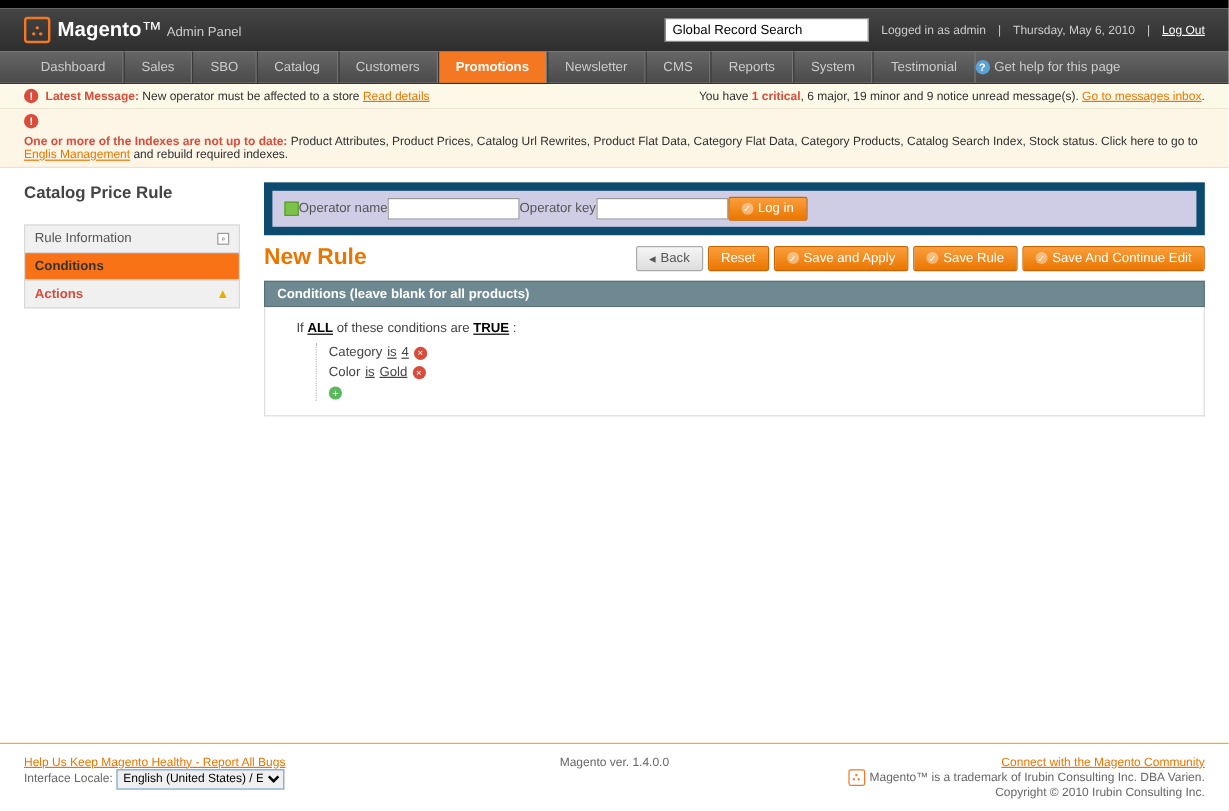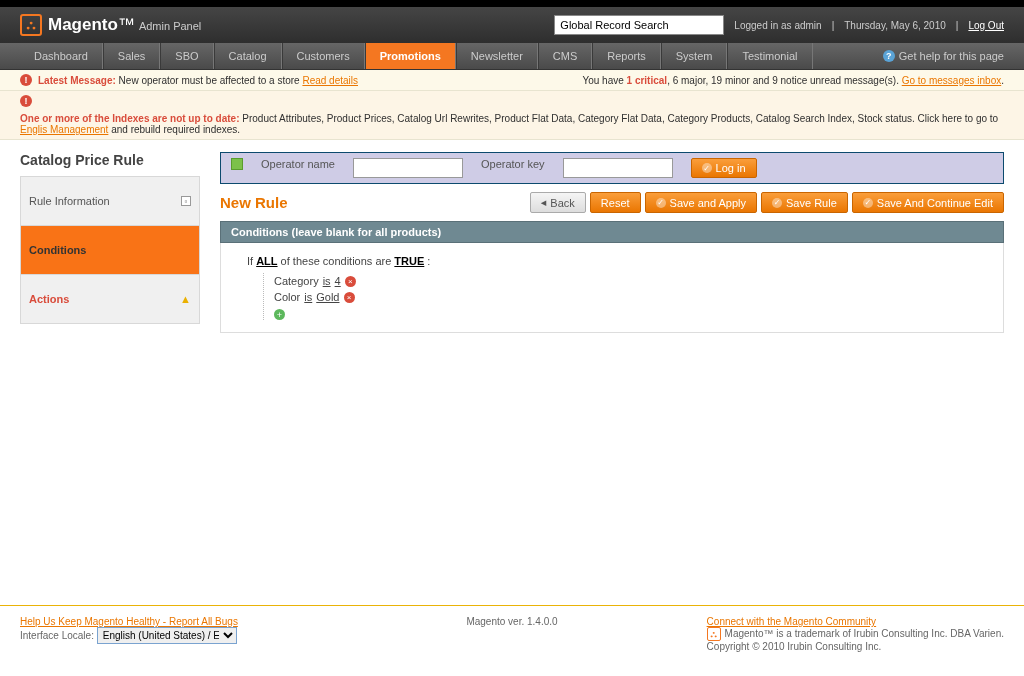--- a/index.html
+++ b/index.html
@@ -7,65 +7,65 @@
 .topbar{height:7px;background:#000}
 .header{background:linear-gradient(#454545,#2e2e2e);padding:7px 20px;display:flex;align-items:center;justify-content:space-between}
 .logo{display:flex;align-items:center;gap:6px}
 .logo-mark{width:22px;height:22px;border:2px solid #f47721;border-radius:3px;display:flex;align-items:center;justify-content:center;color:#f47721;font-weight:bold;font-size:13px}
 .logo-text{color:#fff;font-size:17px}
 .logo-text b{font-weight:bold}
 .logo-sub{color:#ccc;font-size:11px;margin-left:4px}
 .header-right{display:flex;align-items:center;gap:10px;color:#ccc;font-size:10px}
 .search-input{width:170px;padding:3px 5px;font-size:11px;border:1px solid #888;background:#fff}
 .header-right a{color:#fff;text-decoration:underline}
-.nav{background:linear-gradient(#666,#4a4a4a);display:flex;align-items:center;padding:0 20px;border-bottom:1px solid #333;justify-content:space-between}
+.nav{background:linear-gradient(#666,#4a4a4a);display:flex;align-items:center;padding:0 20px;border-bottom:1px solid #333;}
 .nav-left{display:flex}
 .nav-item{color:#ccc;padding:7px 14px;font-size:11px;border-right:1px solid #777;border-left:1px solid #3a3a3a;cursor:pointer}
 .nav-item.active{background:#f47721;color:#fff;font-weight:bold}
 .nav-item:first-child{border-left:none}
 .help-link{color:#ccc;font-size:11px;display:flex;align-items:center;gap:4px}
 .help-icon{width:12px;height:12px;border-radius:50%;background:#5aa3d6;color:#fff;display:inline-flex;align-items:center;justify-content:center;font-size:9px;font-weight:bold}
 .msg-row{background:#fdf9e9;border-bottom:1px solid #e8e4d0;padding:4px 20px;font-size:10px;display:flex;align-items:center;gap:6px;justify-content:space-between}
 .msg-left{display:flex;align-items:center;gap:6px}
 .warn-icon{width:12px;height:12px;border-radius:50%;background:#d94c3b;color:#fff;display:inline-flex;align-items:center;justify-content:center;font-size:9px;font-weight:bold}
 .msg-row b{color:#d94c3b}
 .msg-row a{color:#ea7601;text-decoration:underline}
 .msg-row .crit{color:#d94c3b;font-weight:bold}
 .msg2{background:#fdf5e6}
 .content{display:flex;padding:12px 20px;gap:20px;align-items:flex-start}
 .sidebar{width:180px;flex-shrink:0}
-.sidebar h3{font-size:14px;color:#444;margin-bottom:8px;font-weight:bold}
-.side-item{background:#f0f0f0;border:1px solid #d8d8d8;padding:18px 8px;font-size:11px;color:#555;display:flex;justify-content:space-between;align-items:center;cursor:pointer;margin-bottom:-1px}
+.sidebar h3{font-size:14px;color:#444;margin-bottom:19px;font-weight:bold}
+.side-item{background:#f0f0f0;border:1px solid #d8d8d8;padding:5px 8px;font-size:11px;color:#555;display:flex;justify-content:space-between;align-items:center;cursor:pointer;margin-bottom:-1px}
 .side-item.active{background:#f97316;color:#333;font-weight:bold}
 .side-item.actions{color:#d94c3b;font-weight:bold}
 .side-icon{width:10px;height:10px;border:1px solid #999;background:#fff;font-size:8px;display:inline-flex;align-items:center;justify-content:center}
 .warn-tri{color:#eab000;font-size:11px}
 .main{flex:1}
-.op-bar{background:#cfcce6;border:1px solid #0c4a6e;padding:5px 10px;display:flex;gap:18px;font-size:11px;color:#555}
+.op-bar{background:#cfcce6;border:7px solid #0c4a6e;padding:5px 10px;display:flex;align-items:center;gap:0;font-size:11px;color:#555}
 .op-bar input[type=text]{border:1px solid #999;padding:2px 4px;font-size:11px;width:110px}
 .op-check{width:12px;height:12px;background:#7cc14a;border:1px solid #5a9c2e;display:inline-block}
 .btn{display:inline-flex;align-items:center;gap:4px;padding:3px 10px;font-size:11px;color:#fff;border:1px solid;border-radius:2px;cursor:pointer;font-weight:normal}
 .btn-orange{background:linear-gradient(#fa9e3b,#ea7601);border-color:#c96500}
 .btn-gray{background:linear-gradient(#f5f5f5,#ddd);border-color:#aaa;color:#555}
 .btn .chk{width:10px;height:10px;border-radius:50%;background:rgba(255,255,255,0.4);display:inline-flex;align-items:center;justify-content:center;font-size:8px}
 .title-row{display:flex;justify-content:space-between;align-items:center;padding:8px 0}
-.title-row h2{color:#ea7601;font-size:15px;font-weight:bold}
+.title-row h2{color:#ea7601;font-size:19px;font-weight:bold}
 .btn-group{display:flex;gap:4px}
 .panel-head{background:#6f8992;color:#fff;padding:4px 10px;font-size:11px;font-weight:bold;border:1px solid #5a7078}
 .panel-body{border:1px solid #ddd;border-top:none;background:#fff;padding:12px 26px;font-size:11px;color:#444}
 .cond-line{margin-bottom:6px}
 .cond-line u{font-weight:bold;text-decoration:underline;color:#000}
 .cond-sub{margin-left:16px;border-left:1px dotted #bbb;padding-left:10px}
 .cond-sub .row{padding:2px 0;display:flex;align-items:flex-end;gap:4px}
 .del-icon{width:11px;height:11px;border-radius:50%;background:#d94c3b;color:#fff;display:inline-flex;align-items:center;justify-content:center;font-size:8px;cursor:pointer}
 .add-icon{width:11px;height:11px;border-radius:50%;background:#5cb85c;color:#fff;display:inline-flex;align-items:center;justify-content:center;font-size:9px;cursor:pointer;margin-top:4px}
 .footer{border-top:1px solid #eab308;margin-top:260px;padding:10px 20px;display:flex;justify-content:space-between;font-size:10px;color:#666}
 .footer a{color:#ea7601;text-decoration:underline}
 .footer select{font-size:10px;border:1px solid #7aa3d0;padding:1px;width:140px}
-.footer-right{text-align:left}
+.footer-right{text-align:right}
 .footer-center{position:absolute;left:50%;transform:translateX(-50%)}
 .footer-logo{width:14px;height:14px;border:1px solid #f47721;border-radius:2px;display:inline-flex;align-items:center;justify-content:center;color:#f47721;font-size:9px;font-weight:bold;vertical-align:middle;margin-right:4px}
 </style>
 </head>
 <body>
 
 <div class="topbar"></div>
 
 <div class="header">
   <div class="logo">

